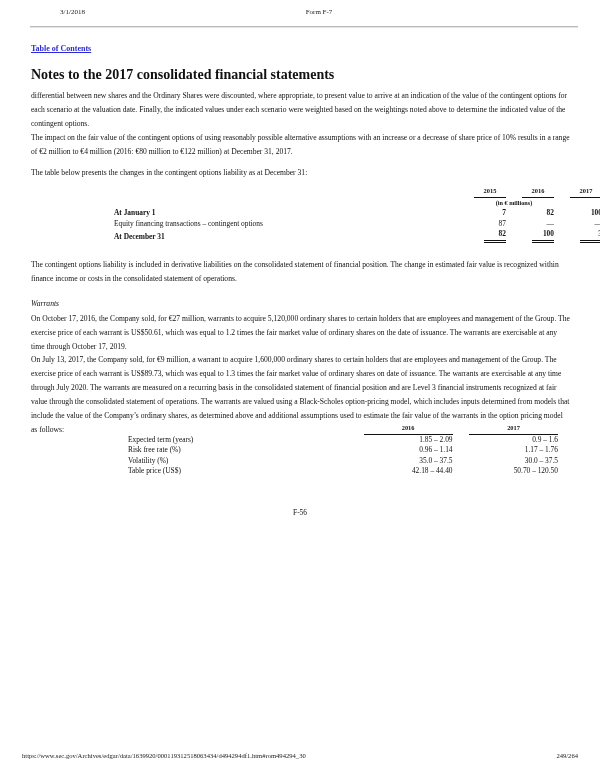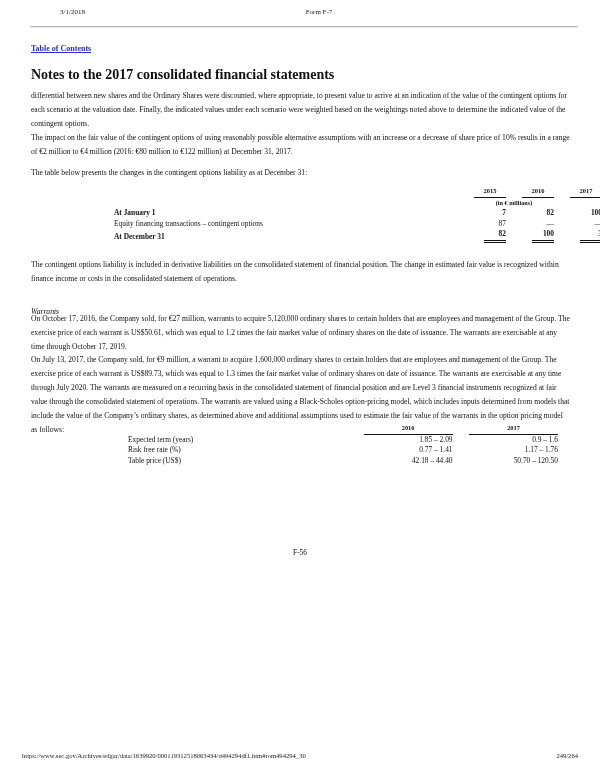--- a/index.html
+++ b/index.html
@@ -8,33 +8,33 @@
     font-family: "Liberation Serif", "DejaVu Serif", serif;
     color: #111; font-size: 8px; line-height: 10.5px;
   }
   .pg-hdr { position: absolute; top: 7px; left: 22px; right: 22px; height: 10px; font-size: 7px; color: #222; margin-left: 38px; }
   .pg-hdr .date { position: absolute; left: 0; top: 0; }
   .pg-hdr .title { position: absolute; left: 0; right: 0; text-align: center; top: 0; }
   .hr { position: absolute; top: 26px; left: 30px; right: 22px; border-top: 1px solid #bbb; border-bottom: 1px solid #e4e4e4; height: 0; }
   .toc { position: absolute; top: 44px; left: 31px; font-size: 8px; font-weight: bold; color: #2b2bd6; text-decoration: underline; cursor: pointer; }
   .notes-title { position: absolute; top: 70px; left: 31px; font-size: 14px; font-weight: bold; }
   .para { position: absolute; left: 31px; width: 540px; font-size: 7.6px; line-height: 14px; }
-  .italic { font-style: italic; margin-top: 8px; }
+  .italic { font-style: italic; }
 
   table.fin { position: absolute; border-collapse: collapse; font-size: 7.4px; margin-left: 38px; }
   table.fin td { padding: 0; height: 10.5px; line-height: 10.5px; vertical-align: bottom; }
   .yr { font-weight: bold; font-size: 6.4px; text-align: center; }
   .yr span { border-bottom: 1px solid #111; display: inline-block; width: 100%; }
   .num { text-align: right; }
   .bold { font-weight: bold; }
   .ul span { display: inline-block; border-bottom: 1px solid #111; min-width: 22px; text-align: right; }
   .dul span { display: inline-block; border-bottom: 3px double #111; min-width: 22px; text-align: right; }
   .units { font-weight: bold; font-size: 6.2px; text-align: center; line-height: 7px; height: 7px !important; }
 
-  .page-num { position: absolute; top: 548px; left: 0; right: 0; text-align: center; font-size: 7.4px; }
+  .page-num { position: absolute; top: 508px; left: 0; right: 0; text-align: center; font-size: 7.4px; }
   .ftr { position: absolute; top: 751px; left: 22px; right: 22px; font-size: 6.6px; color: #222; }
   .ftr .url { position: absolute; left: 0; top: 0; }
   .ftr .pages { position: absolute; right: 0; top: 0; }
 </style>
 </head>
 <body>
 
 <div class="pg-hdr">
   <span class="date">3/1/2018</span>
   <span class="title">Form F-7</span>
@@ -108,23 +108,29 @@
     <td class="yr"><span>2017</span></td>
   </tr>
   <tr>
     <td>Expected term (years)</td>
     <td class="num">1.85 – 2.09</td>
     <td></td>
     <td class="num">0.9 – 1.6</td>
   </tr>
   <tr>
     <td>Risk free rate (%)</td>
-    <td class="num">0.77 – 1.41</td>
+    <td class="num">0.96 – 1.14</td>
     <td></td>
     <td class="num">1.17 – 1.76</td>
+  </tr>
+  <tr>
+    <td>Volatility (%)</td>
+    <td class="num">35.0 – 37.5</td>
+    <td></td>
+    <td class="num">30.0 – 37.5</td>
   </tr>
   <tr>
     <td>Table price (US$)</td>
     <td class="num">42.18 – 44.40</td>
     <td></td>
     <td class="num">50.70 – 120.50</td>
   </tr>
 </tbody>
   </table>
 

